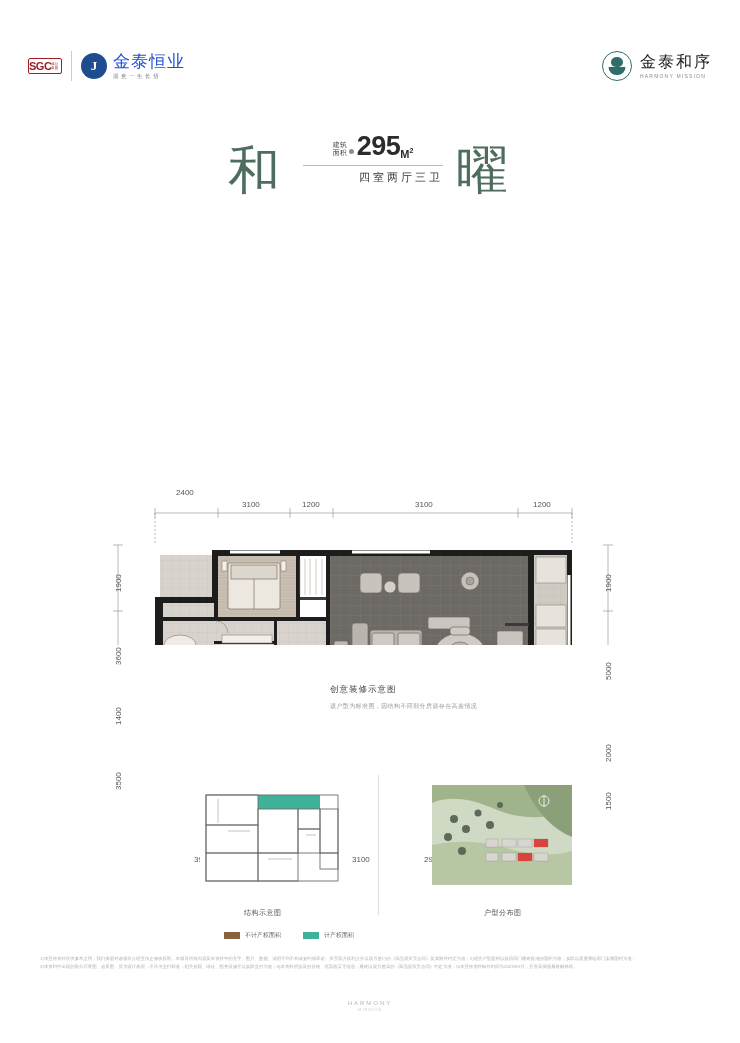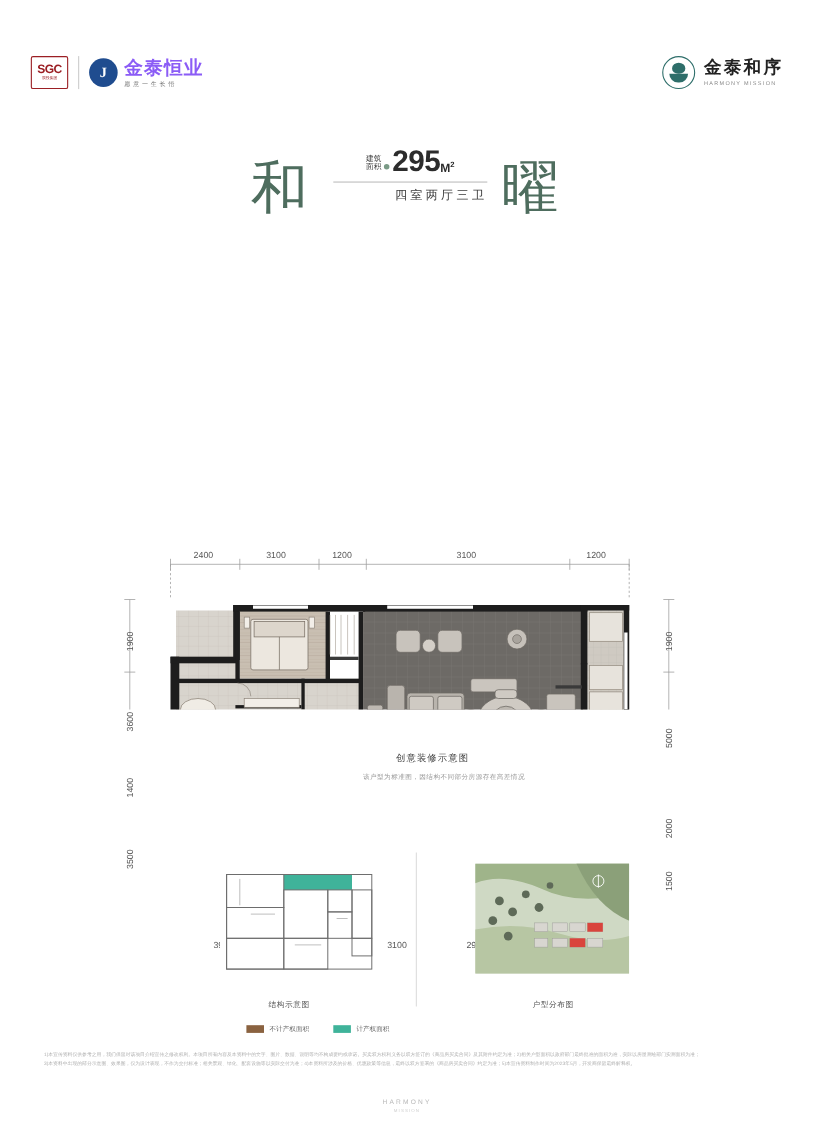--- a/index.html
+++ b/index.html
@@ -12,53 +12,53 @@
     position: relative;
     overflow: hidden;
   }
 
   
   .header {
     position: absolute; top: 44px; left: 0; width: 740px; height: 46px;
   }
   .logo-left { position: absolute; left: 28px; top: 0; display: flex; align-items: center; height: 44px; }
   .logo-sgc {
-    width: 34px; height: 30px; border: 1.5px solid #9b1f24; border-radius: 2px;
-    display: flex; flex-direction: column; align-items: center; justify-content: center;
+    width: 34px; height: 16px; border: 1.5px solid #9b1f24; border-radius: 2px;
+    display: flex; flex-direction: row; align-items: center; justify-content: center;
     color: #9b1f24; line-height: 1;
   }
   .logo-sgc .big { font-size: 11px; font-weight: bold; letter-spacing: -0.5px; }
   .logo-sgc .sml { font-size: 3.6px; transform: scale(.95); margin-top:1px; letter-spacing:0; }
   .logo-div { width: 1px; height: 30px; background: #cccccc; margin: 0 9px; }
   .jthy-mark {
     width: 26px; height: 26px; border-radius: 50%; background: #1f4c8f;
     color: #fff; font-size: 13px; font-weight: bold;
     display:flex; align-items:center; justify-content:center;
     font-family: "Liberation Serif", serif;
   }
   .jthy-text { margin-left: 6px; }
-  .jthy-cn { font-size: 17px; font-weight: bold; color: #8b5cf6; letter-spacing: 1px; line-height:1;text-align:right; }
+  .jthy-cn { font-size: 17px; font-weight: normal; color: #1d4ed8; letter-spacing: 1px; line-height:1;text-align:right; }
   .jthy-sub { font-size: 5.5px; color: #777; letter-spacing: .5px; margin-top: 3px; }
 
   .logo-right { position: absolute; right: 28px; top: 0; display: flex; align-items: center; height: 44px; }
   .hm-badge {
     width: 30px; height: 30px; border-radius: 50%;
     border: 1.2px solid #2e6e6a; position: relative; margin-right: 8px;
   }
   .hm-badge::before {
     content:""; position:absolute; left:50%; top:5px; transform:translateX(-50%);
     width: 12px; height: 10px; background:#2e6e6a;
     border-radius: 50% 50% 45% 45%;
   }
   .hm-badge::after {
     content:""; position:absolute; left:50%; bottom:5px; transform:translateX(-50%);
     width: 17px; height: 8px; background:#2e6e6a;
     border-radius: 0 0 9px 9px;
   }
-  .hm-text .hm-cn { font-size: 16px; font-weight: bold; color:#222; letter-spacing: 2px; line-height:1; }
+  .hm-text .hm-cn { font-size: 16px; font-weight: normal; color:#222; letter-spacing: 2px; line-height:1; }
   .hm-text .hm-en { font-size: 5px; color:#8a8a8a; letter-spacing: 1.2px; margin-top:3px; }
 
   
   .title-wrap { position:absolute; top: 130px; left: 0; width: 740px; height: 82px; }
   .big-char {
     position:absolute; font-family:"Liberation Serif", serif; font-size: 52px;
     color:#4e6d5e; font-weight: 500;
   }
   .big-char.left { left: 228px; top: 6px; }
   .big-char.right { left: 456px; top: 6px; }
@@ -75,21 +75,21 @@
 
   
   .plan { position:absolute; left: 0; top: 245px; width: 740px; height: 400px; }
   .dim-txt { position:absolute; font-size: 8px; color:#555; }
   .vtxt { transform: rotate(-90deg); transform-origin: left top; }
 
   svg.planroot { position:absolute; left:0; top:0; }
 
   
   .cap { position:absolute; left: 330px; top: 684px; }
-  .cap .t1 { font-size: 8.5px; color:#444; letter-spacing:1px;margin-left:30px; }
+  .cap .t1 { font-size: 8.5px; color:#444; letter-spacing:1px; }
   .cap .t2 { font-size: 6px; color:#999; margin-top: 6px; letter-spacing:.4px; }
 
   
   .bottom { position:absolute; top: 775px; left: 0; width: 740px; height: 150px; }
   .vdiv { position:absolute; left: 378px; top: 0; width:1px; height:140px; background:#ddd; }
   .mini-cap { position:absolute; font-size: 7px; color:#555; letter-spacing:.5px; }
   .legend { position:absolute; display:flex; gap: 22px; align-items:center; }
   .legend .li { display:flex; align-items:center; gap:5px; font-size:6px; color:#666; }
   .sw { width: 16px; height: 7px; display:inline-block; }
   .sw.brown { background:#8a6240; }
@@ -408,21 +408,21 @@
     <g stroke="#ffffff" stroke-width="3">
       <line x1="230" y1="307" x2="280" y2="307"></line>
       <line x1="352" y1="307" x2="430" y2="307"></line>
       <line x1="176" y1="574" x2="232" y2="574"></line>
       <line x1="262" y1="574" x2="306" y2="574"></line>
       <line x1="336" y1="574" x2="380" y2="574"></line>
       <line x1="569" y1="330" x2="569" y2="400"></line>
     </g>
   </svg>
 
-  <div class="dim-txt" style="left:176px; top:255px;">2400</div>
+  <div class="dim-txt" style="left:176px; top:243px;">2400</div>
   <div class="dim-txt" style="left:242px; top:255px;">3100</div>
   <div class="dim-txt" style="left:302px; top:255px;">1200</div>
   <div class="dim-txt" style="left:415px; top:255px;">3100</div>
   <div class="dim-txt" style="left:533px; top:255px;">1200</div>
 
   <div class="dim-txt" style="left:194px; top:610px;">3900</div>
   <div class="dim-txt" style="left:278px; top:610px;">3000</div>
   <div class="dim-txt" style="left:352px; top:610px;">3100</div>
   <div class="dim-txt" style="left:424px; top:610px;">2950</div>
   <div class="dim-txt" style="left:508px; top:610px;">4050</div>

